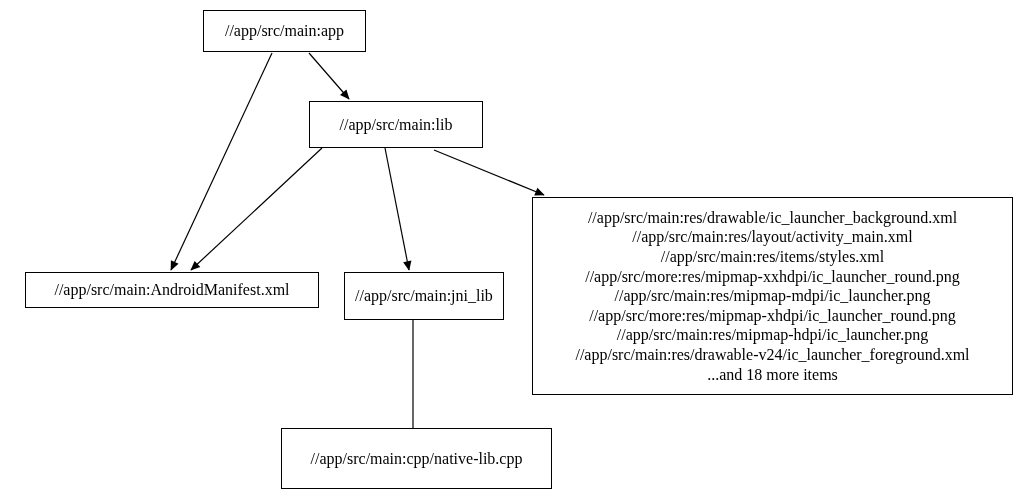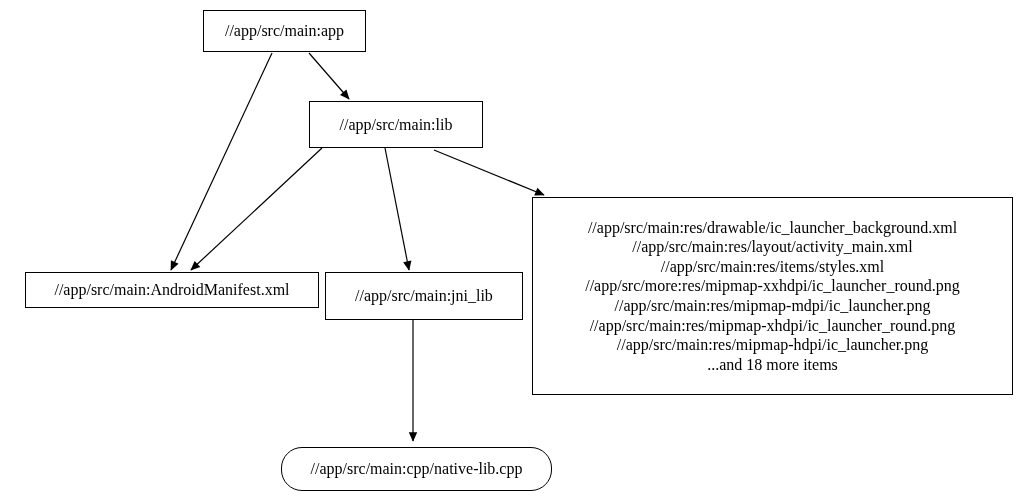--- a/index.html
+++ b/index.html
@@ -74,34 +74,35 @@
   </div>
 
   <div class="node" style="left:309px; top:101px; width:174px; height:47px;">
     <span>//app/src/main:lib</span>
   </div>
 
   <div class="node" style="left:5px; top:272px; width:294px; height:36px;margin-left:20px;">
     <span>//app/src/main:AndroidManifest.xml</span>
   </div>
 
-  <div class="node" style="left:325px; top:272px; width:198px; height:48px;">
+  <div class="node" style="left:344px; top:272px; width:160px; height:48px;">
     <span>//app/src/main:jni_lib</span>
   </div>
 
   <div class="node" style="left:532px; top:197px; width:481px; height:198px;">
     <div class="lines">
         <div>//app/src/main:res/drawable/ic_launcher_background.xml</div>
         <div>//app/src/main:res/layout/activity_main.xml</div>
         <div>//app/src/main:res/items/styles.xml</div>
         <div>//app/src/more:res/mipmap-xxhdpi/ic_launcher_round.png</div>
         <div>//app/src/main:res/mipmap-mdpi/ic_launcher.png</div>
-        <div>//app/src/main:res/mipmap-xhdpi/ic_launcher_round.png</div>
+        <div>//app/src/more:res/mipmap-xhdpi/ic_launcher_round.png</div>
         <div>//app/src/main:res/mipmap-hdpi/ic_launcher.png</div>
+        <div>//app/src/main:res/drawable-v24/ic_launcher_foreground.xml</div>
         <div>...and 18 more items</div>
       </div>
   </div>
 
-  <div class="node" style="left:281px; top:447px; width:271px; height:44px;border-radius:21px;">
+  <div class="node" style="left:281px; top:428px; width:271px; height:61px;">
     <span>//app/src/main:cpp/native-lib.cpp</span>
   </div>
 
 </div>
 
 </body></html>

